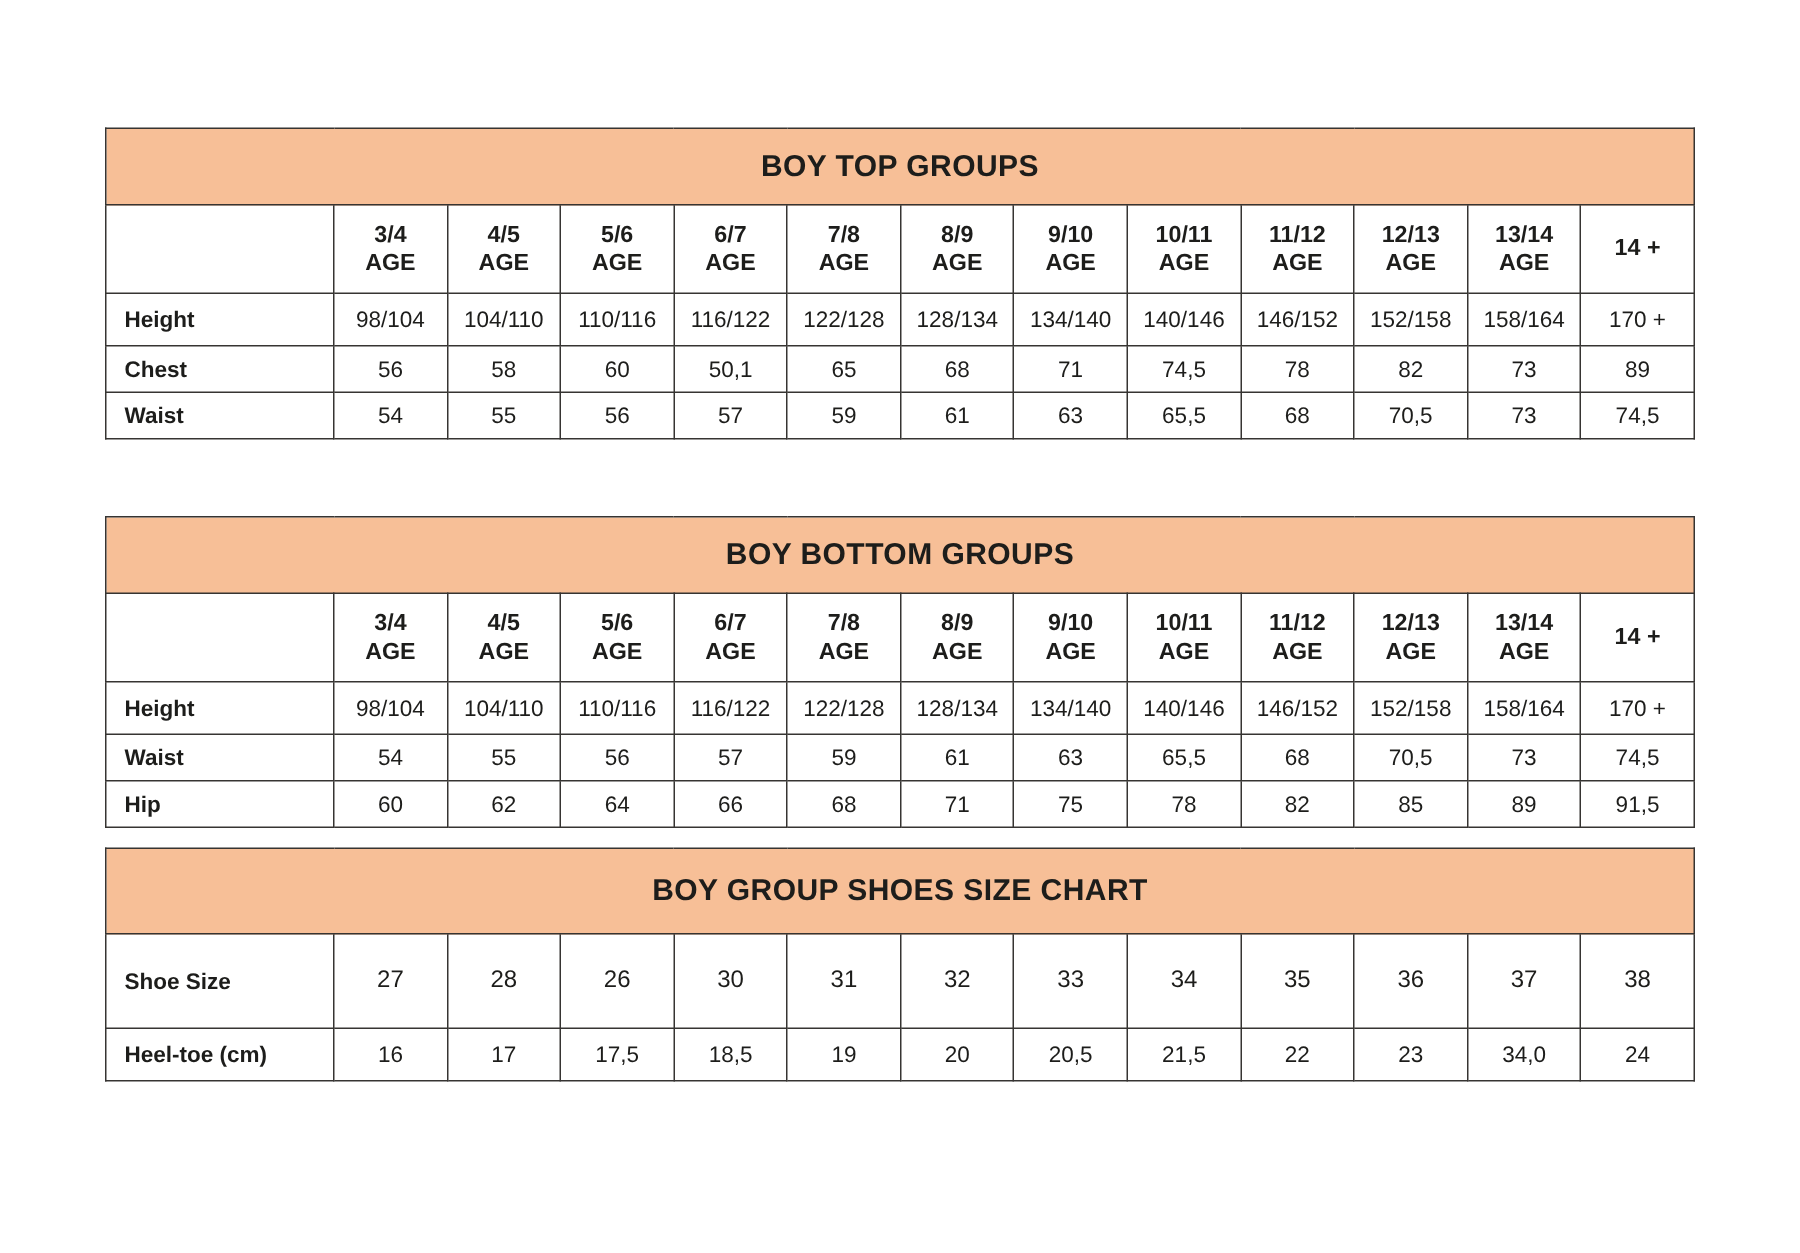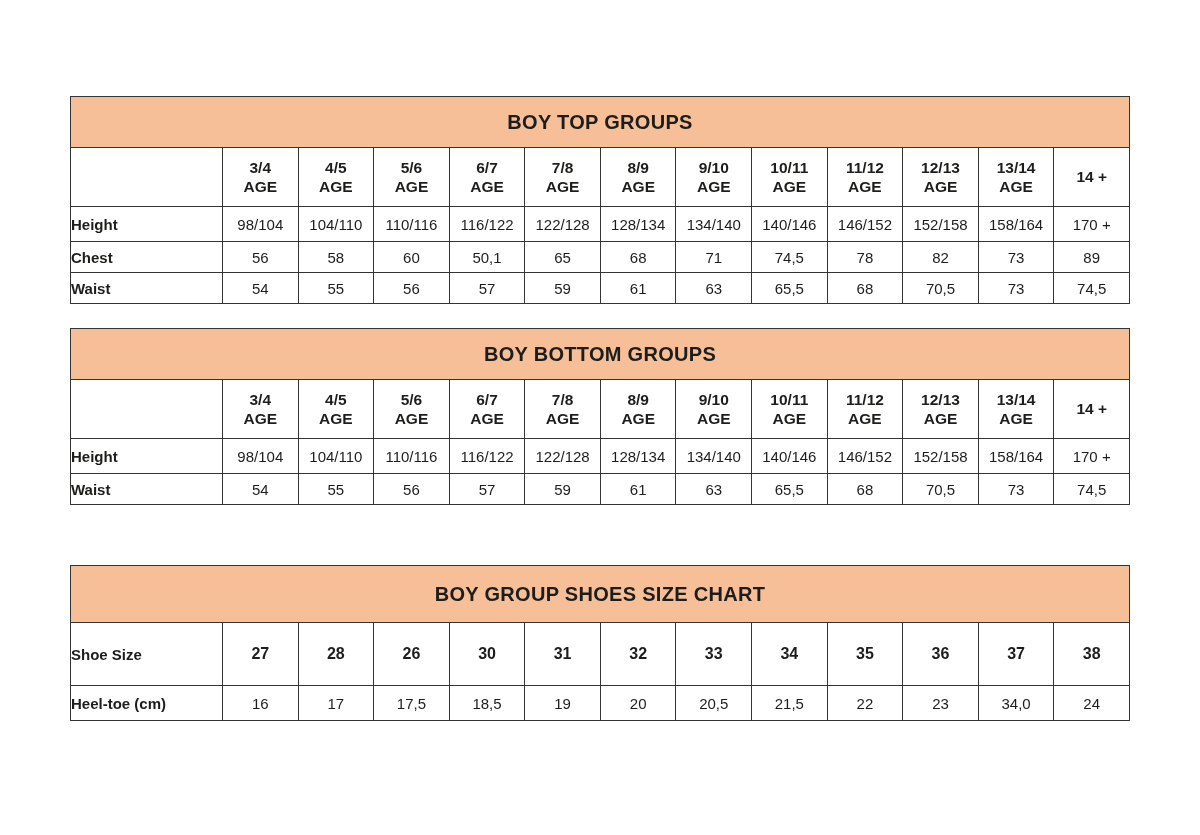--- a/index.html
+++ b/index.html
@@ -11,22 +11,22 @@
   html,body{margin:0;padding:0;}
   body{
     width:1200px;height:835px;
     background:var(--page-bg);
     font-family:"Liberation Sans",sans-serif;
     color:var(--text-c);
     position:relative;
     overflow:hidden;
   }
   .size-section{position:absolute;left:70px;width:1060px;}
-  #t0{top:96px;}
-  #t1{top:328px;}
+  #t0{top:85px;}
+  #t1{top:344px;}
   #t2{top:565px;}
 
   table{
     border-collapse:collapse;
     width:1060px;
     table-layout:fixed;
     color:var(--text-c);
   }
   col.label-col{width:152px;}
   th,td{
@@ -44,37 +44,37 @@
   }
   .age-cell{
     height:58px;
     font-size:15.5px;
     font-weight:700;
     text-align:center;
     line-height:1.25;
   }
   .label-cell{
     text-align:left;
-    padding-left:0;
+    padding-left:12px;
     font-weight:700;
     font-size:15px;
   }
   .data-row td{
     height:30px;
     font-size:15px;
     font-weight:400;
     text-align:center;
   }
   
   #t0 tr:nth-child(3) td, #t0 tr:nth-child(3) th,
   #t1 tr:nth-child(3) td, #t1 tr:nth-child(3) th{height:34px;}
 
   
   #t2 .title-cell{height:56px;}
-  #t2 tr:nth-child(2) td{height:62px;font-size:16px;font-weight:700;}
+  #t2 tr:nth-child(2) td{height:62px;font-size:16px;font-weight:400;}
   #t2 tr:nth-child(2) th{height:62px;}
   #t2 tr:nth-child(3) td{height:34px;text-align:center;}
 </style>
 </head>
 <body>
 
 <section id="t0" class="size-section">
     <table>
       <colgroup>
         <col class="label-col">
@@ -289,20 +289,35 @@
           <td>57</td>
           <td>59</td>
           <td>61</td>
           <td>63</td>
           <td>65,5</td>
           <td>68</td>
           <td>70,5</td>
           <td>73</td>
           <td>74,5</td>
         </tr>
+        <tr class="data-row">
+          <th class="label-cell">Hip</th>
+          <td>60</td>
+          <td>62</td>
+          <td>64</td>
+          <td>66</td>
+          <td>68</td>
+          <td>71</td>
+          <td>75</td>
+          <td>78</td>
+          <td>82</td>
+          <td>85</td>
+          <td>89</td>
+          <td>91,5</td>
+        </tr>
       </tbody>
     </table>
   </section>
 <section id="t2" class="size-section">
     <table>
       <colgroup>
         <col class="label-col">
         <col>
         <col>
         <col>

